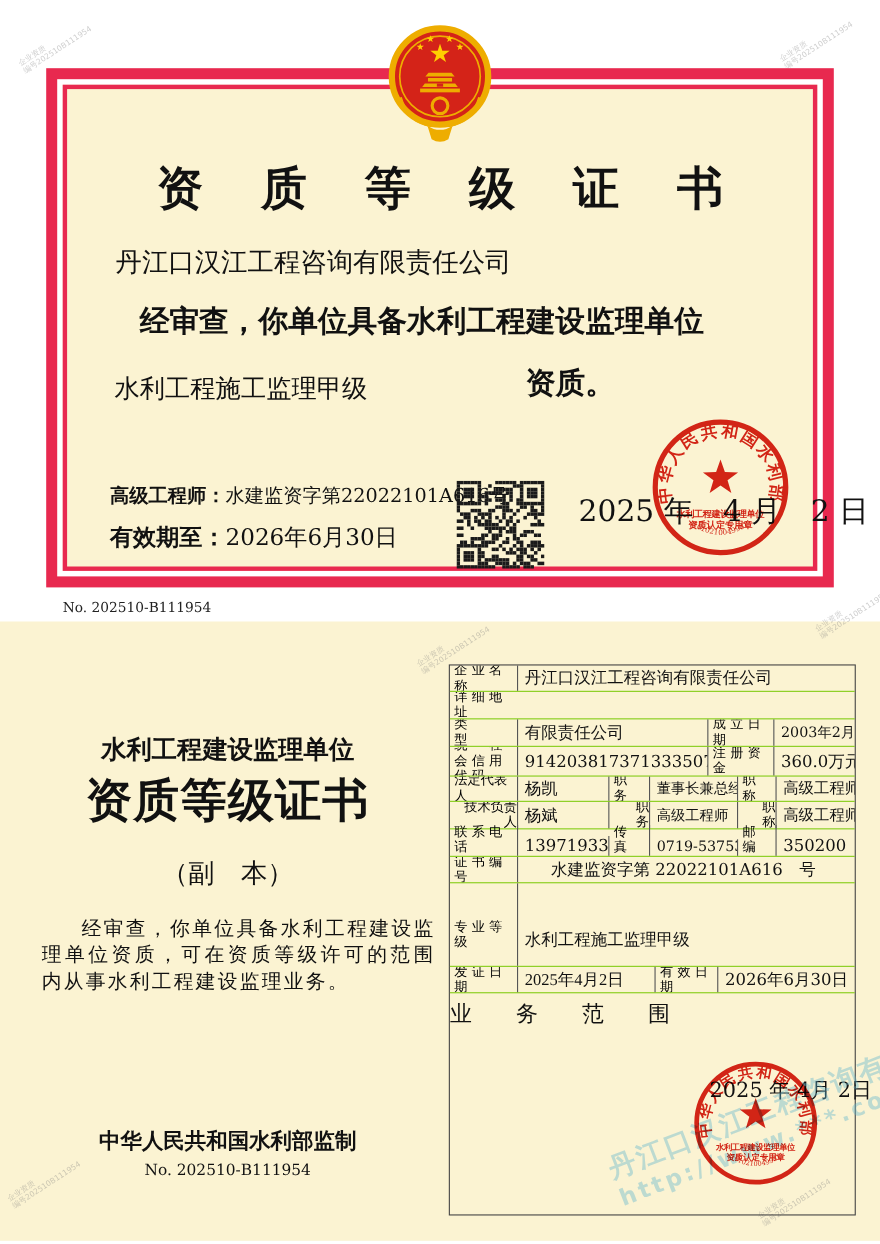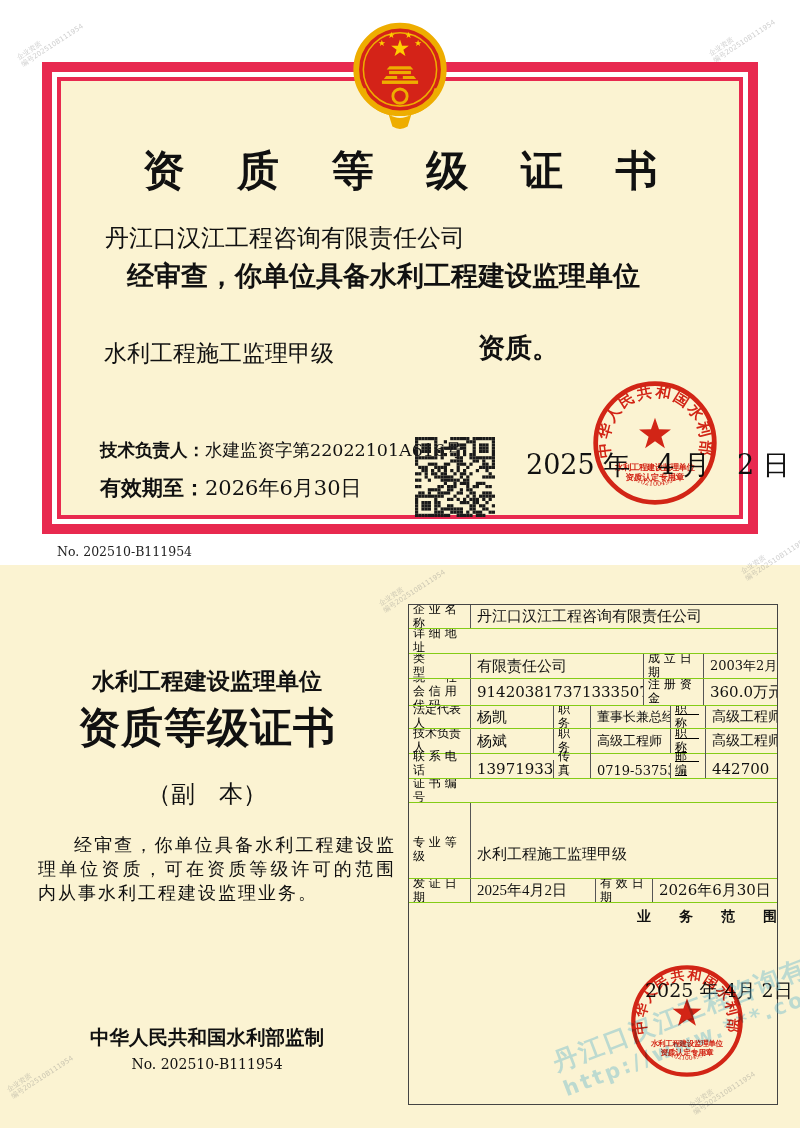--- a/index.html
+++ b/index.html
@@ -11,21 +11,21 @@
   .abs{position:absolute;}
 
   
   .cert-frame{left:42px;top:62px;width:716px;height:472px;background:#e8294f;padding:10px;z-index:2;}
   .cert-gap{background:#ffffff;width:100%;height:100%;padding:5px;}
   .cert-inner{border:4px solid #e8294f;background:#fbf3d2;width:100%;height:100%;position:relative;}
 
   .cert-title{left:42px;top:143px;width:716px;text-align:center;font-size:42px;font-weight:bold;
     letter-spacing:19px;text-indent:19px;z-index:3;}
   .company-line{left:105px;top:222px;font-size:24px;z-index:3;}
-  .statement-line{left:127px;top:258px;font-size:27px;font-weight:bold;z-index:3;}
+  .statement-line{left:127px;top:274px;font-size:27px;font-weight:bold;z-index:3;}
   .grade-line{left:104px;top:338px;font-size:23px;z-index:3;}
   .grade-suffix{left:478px;top:330px;font-size:27px;font-weight:bold;z-index:3;}
   .certno-line{left:100px;top:438px;font-size:17.5px;z-index:3;}
   .valid-line{left:100px;top:474px;font-size:21px;z-index:3;}
   .certno-line b,.valid-line b{font-weight:bold;}
   .issue-date-1{left:526px;top:447px;font-size:27px;z-index:3;white-space:nowrap;}
   .qr-box{left:415px;top:437px;width:80px;height:80px;z-index:3;}
   .serial-top{left:57px;top:544px;font-size:12.5px;color:#222;z-index:3;}
 
   
@@ -47,25 +47,25 @@
   .t-cell:last-child{border-right:none;}
   .t-label{font-size:12px;line-height:1.15;padding-left:4px;color:#000;}
   .t-value{font-size:15px;padding-left:6px;white-space:nowrap;}
   .w-lab{width:62px;flex:0 0 62px;}
   .w-rest{flex:1 1 auto;}
   .r34-v1{width:173px;flex:0 0 173px;}
   .r34-l2{width:60px;flex:0 0 60px;}
   .r56-v1{width:83px;flex:0 0 83px;}
   .r56-l2{width:37px;flex:0 0 37px;}
   .r56-v2{width:80px;flex:0 0 80px;}
-  .r56-l3{width:35px;flex:0 0 35px;text-decoration:underline;}
+  .r56-l3{width:35px;flex:0 0 35px;}
   .r10-v1{width:125px;flex:0 0 125px;font-family:Liberation Serif, serif;}
   .r10-l2{width:57px;flex:0 0 57px;}
   .bottom-align{align-items:flex-end;padding-bottom:14px;}
-  .scope-title{margin-top:5px;text-align:right;font-size:14px;font-weight:bold;}
+  .scope-title{margin-top:5px;text-align:left;font-size:20px;font-weight:normal;}
   .scope-value{margin-top:4px;padding-left:26px;font-size:15px;}
   .r8-indent{padding-left:30px;}
 
   
   .seal{z-index:6;mix-blend-mode:multiply;}
   .seal-1{left:592px;top:380px;width:126px;height:126px;}
   .seal-2{left:630px;top:964px;width:114px;height:114px;}
   .issue-date-2{left:645px;top:978px;font-size:19px;z-index:3;white-space:nowrap;}
   .emblem{left:352px;top:20px;width:96px;height:118px;z-index:7;}
 
@@ -139,21 +139,21 @@
   <path d="M38,99 Q50,107 62,99 L58,112 Q50,117 42,112 Z" fill="#eead00"></path>
 </svg>
 
 <div class="abs cert-title">资 质 等 级 证 书</div>
 <div class="abs company-line">丹江口汉江工程咨询有限责任公司</div>
 <div class="abs statement-line">经审查，你单位具备水利工程建设监理单位</div>
 <div class="abs grade-line">水利工程施工监理甲级</div>
 <div class="abs grade-suffix">资质。</div>
 
 <div class="abs certno-line">
-  <b>技术负责人：</b><span>水建监资字第22022101A616号</span>
+  <b>高级工程师：</b><span>水建监资字第22022101A616号</span>
 </div>
 <div class="abs valid-line">
   <b>有效期至：</b><span>2026年6月30日</span>
 </div>
 
 <div class="abs qr-box">
   <svg viewBox="0 0 75 75" width="80" height="80">
       <rect x="0" y="0" width="3" height="3" fill="#1a1a1a"></rect>
       <rect x="3" y="0" width="3" height="3" fill="#1a1a1a"></rect>
       <rect x="6" y="0" width="3" height="3" fill="#1a1a1a"></rect>
@@ -534,38 +534,39 @@
     <div class="t-cell t-value w-rest">360.0万元</div>
   </div>
   <div class="t-row" style="height:23px;">
     <div class="t-cell t-label w-lab">法定代表人</div>
     <div class="t-cell t-value r56-v1">杨凯</div>
     <div class="t-cell t-label r56-l2">职　务</div>
     <div class="t-cell t-value r56-v2" style="font-size:13px;">董事长兼总经理</div>
     <div class="t-cell t-label r56-l3">职　称</div>
     <div class="t-cell t-value w-rest" style="font-size:14px;">高级工程师</div>
   </div>
-  <div class="t-row" style="height:25px;">
+  <div class="t-row" style="height:25px;text-align:right;">
     <div class="t-cell t-label w-lab">技术负责人</div>
     <div class="t-cell t-value r56-v1">杨斌</div>
     <div class="t-cell t-label r56-l2">职　务</div>
     <div class="t-cell t-value r56-v2" style="font-size:13px;">高级工程师</div>
     <div class="t-cell t-label r56-l3">职　称</div>
     <div class="t-cell t-value w-rest" style="font-size:14px;">高级工程师</div>
   </div>
   <div class="t-row" style="height:25px;align-items:flex-end;">
     <div class="t-cell t-label w-lab">联 系 电 话</div>
     <div class="t-cell t-value r56-v1">13971933931</div>
     <div class="t-cell t-label r56-l2">传　真</div>
     <div class="t-cell t-value r56-v2" style="font-size:13px;">0719-5375372</div>
     <div class="t-cell t-label r56-l3">邮　编</div>
-    <div class="t-cell t-value w-rest">442700</div>
+    <div class="t-cell t-value w-rest">350200</div>
   </div>
   <div class="t-row" style="height:24px;">
     <div class="t-cell t-label w-lab">证 书 编 号</div>
+    <div class="t-cell t-value w-rest r8-indent">水建监资字第 22022101A616　号</div>
   </div>
   <div class="t-row" style="height:76px;">
     <div class="t-cell t-label w-lab bottom-align">专 业 等 级</div>
     <div class="t-cell t-value w-rest bottom-align">水利工程施工监理甲级</div>
   </div>
   <div class="t-row" style="height:24px;">
     <div class="t-cell t-label w-lab">发 证 日 期</div>
     <div class="t-cell t-value r10-v1">2025年4月2日</div>
     <div class="t-cell t-label r10-l2">有 效 日 期</div>
     <div class="t-cell t-value w-rest">2026年6月30日</div>

